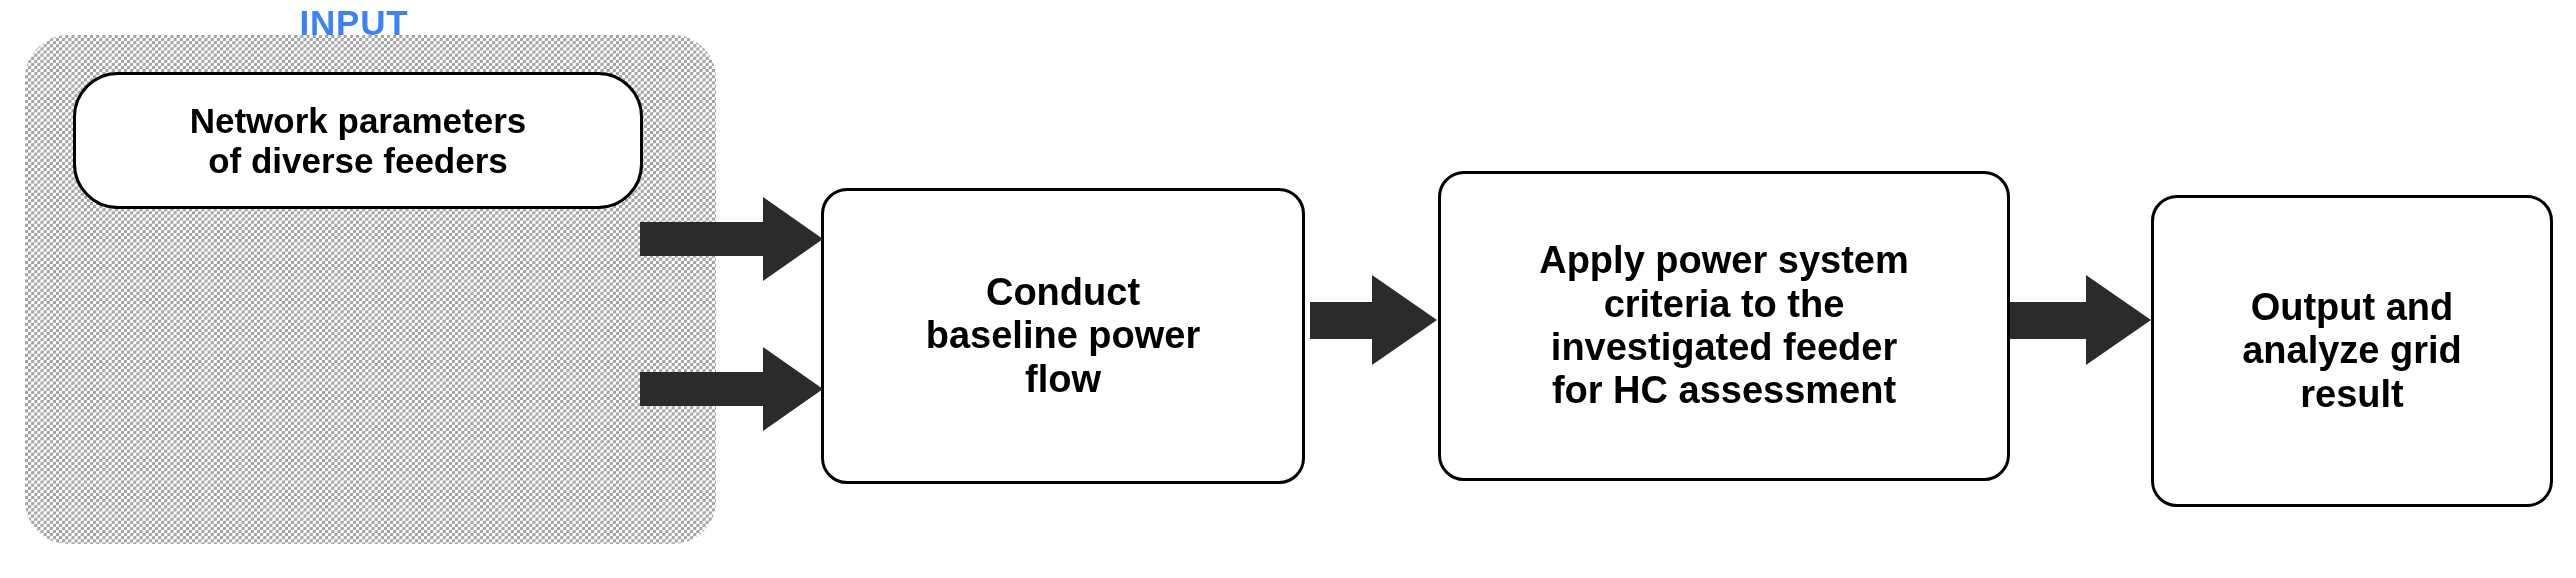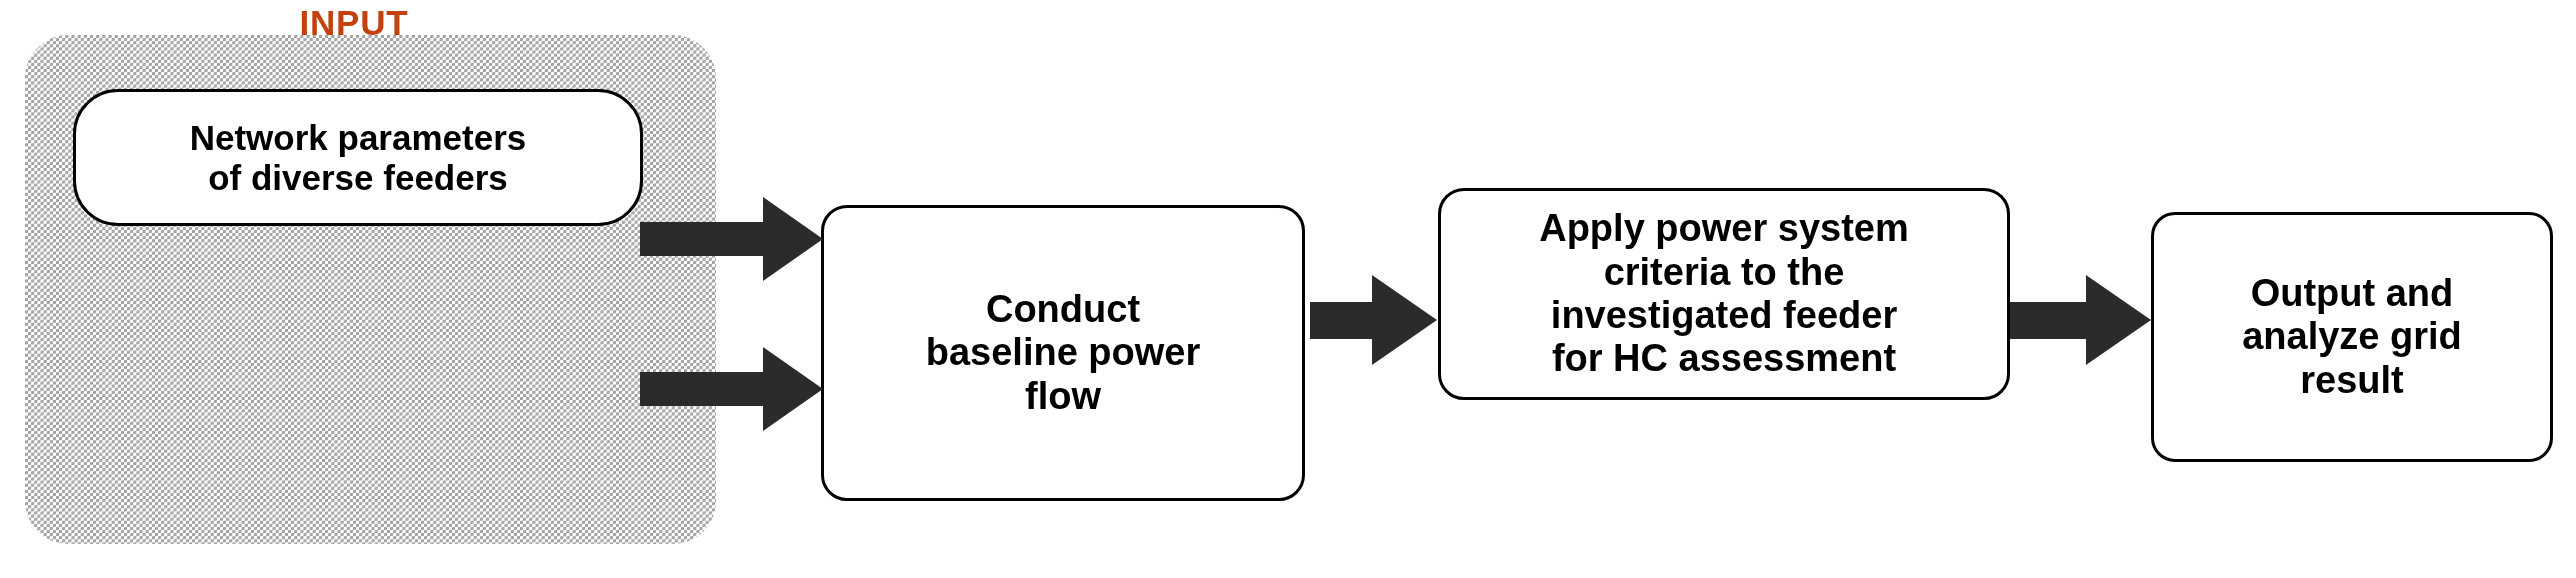--- a/index.html
+++ b/index.html
@@ -22,21 +22,21 @@
   
   .input-label {
     position: absolute;
     left: 254px;
     top: 3.1px;
     width: 200px;
     text-align: center;
     font-size: 35px;
     font-weight: bold;
     letter-spacing: 0.8px;
-    color: #c2410c;
+    color: #3b82f6;
     white-space: nowrap;
   }
 
   .input-container {
     position: absolute;
     left: 25.4px;
     top: 35px;
     width: 691px;
     height: 509px;
     border-radius: 43px;
@@ -55,21 +55,20 @@
     background: #ffffff;
     border: 3.9px solid #000000;
     box-sizing: border-box;
     display: flex;
     align-items: center;
     justify-content: center;
     text-align: center;
     color: #000000;
     font-weight: bold;
     line-height: 1.14;
-    margin-top: 17px;
   }
 
   .box-inner-input {
     border-radius: 45px;
     border-width: 3.1px;
     font-size: 35px;
     letter-spacing: 0px;
   }
 
   .box-network {
@@ -95,29 +94,28 @@
     left: 821px;
     top: 188px;
     width: 484px;
     height: 296px;
   }
 
   .box-apply {
     left: 1438px;
     top: 171px;
     width: 572px;
-    height: 212px;
+    height: 310px;
   }
 
   .box-output {
     left: 2151px;
     top: 195px;
     width: 402px;
-    height: 250px;
-    border-radius: 24px;
+    height: 312px;
   }
 
   .box-text {
     padding: 0 10.8px;
     white-space: pre-line;
   }
 
   
   .arrow {
     position: absolute;

